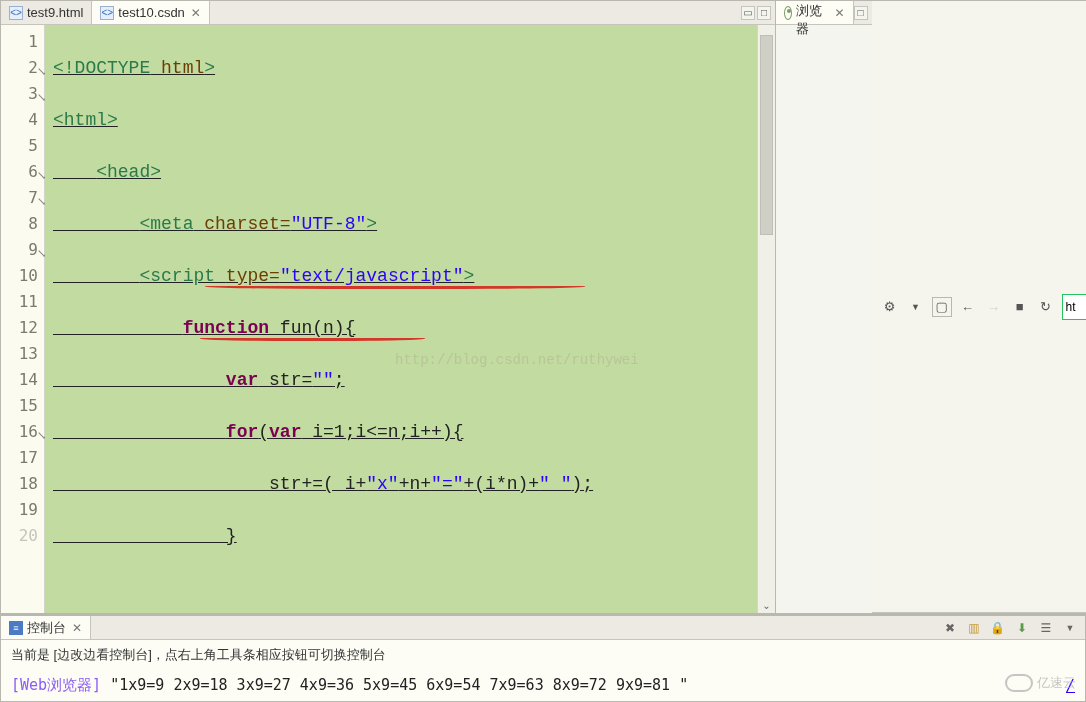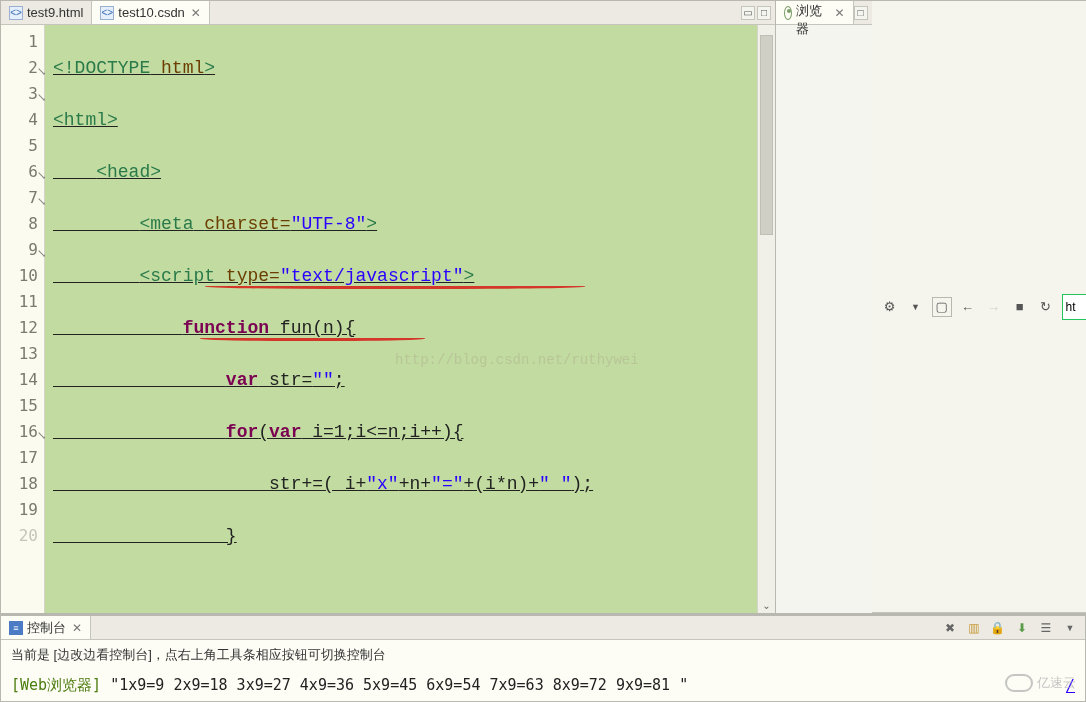--- a/index.html
+++ b/index.html
@@ -42,21 +42,21 @@
     .browser-content { flex: 1; background: #fff; padding: 20px 8px; }
     .browser-content button { font-size: 12px; padding: 3px 10px; border: 1px solid #adadad; background: #f0f0f0; cursor: pointer; }
     .console-pane { border: 1px solid #b8b8b0; border-top: 2px solid #b8b8b0; background: #f5f5f0; display: flex; flex-direction: column; }
     .ctabbar { display: flex; align-items: center; background: #eceae2; border-bottom: 1px solid #c5c5bd; height: 24px; }
     .ctab { display: inline-flex; align-items: center; gap: 4px; padding: 2px 8px; font-size: 13px; color: #333; border-right: 1px solid #c5c5bd; height: 100%; background: #fdfdf5; }
     .cicon { width: 14px; height: 14px; background: #4a7bc4; display: inline-flex; align-items: center; justify-content: center; color: #fff; font-size: 9px; }
     .ctabbar-ctrl { margin-left: auto; display: flex; gap: 6px; padding-right: 6px; align-items: center; }
     .ctabbar-ctrl span { width: 18px; height: 18px; display: inline-flex; align-items: center; justify-content: center; font-size: 12px; color: #666; cursor: pointer; }
     .console-hint { padding: 6px 10px; font-size: 13px; color: #333; background: #fdfdf5; }
     .console-output { padding: 6px 10px; font-family: Consolas, monospace; font-size: 15px; color: #222; background: #fdfdf5; display: flex; justify-content: space-between; align-items: center; }
-    .console-output .src { color: #4d7c0f; }
+    .console-output .src { color: #8b5cf6; }
     .console-output .right-link { color: #2a00ff; text-decoration: underline; font-style: italic; }
     .logo-watermark { position: fixed; right: 10px; bottom: 10px; display: flex; align-items: center; gap: 4px; color: #bbb; font-size: 13px; opacity: 0.85; }
     .logo-watermark .cloud { width: 28px; height: 18px; border: 2px solid #bbb; border-radius: 10px; position: relative; }
   </style>
 </head>
 <body>
 
 <div class="top">
   <div class="editor-pane">
     <div class="tabbar">

